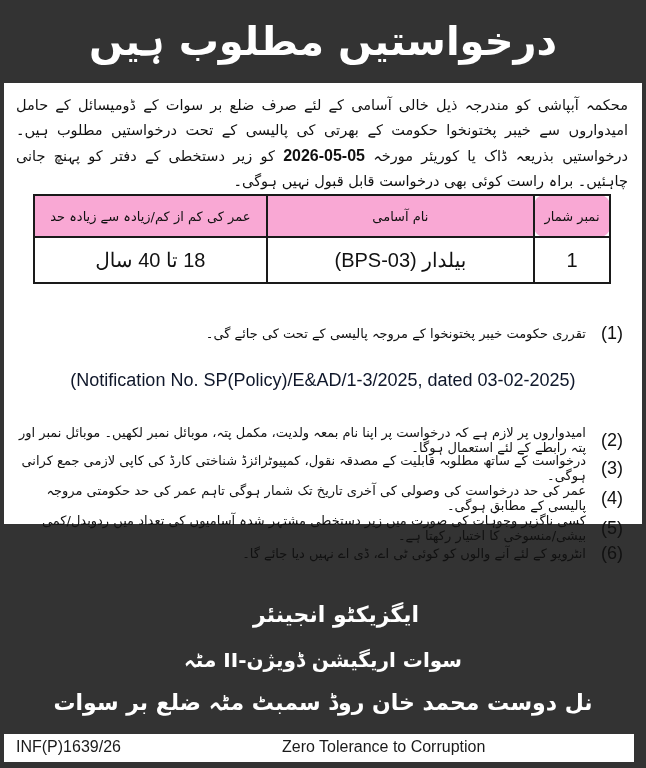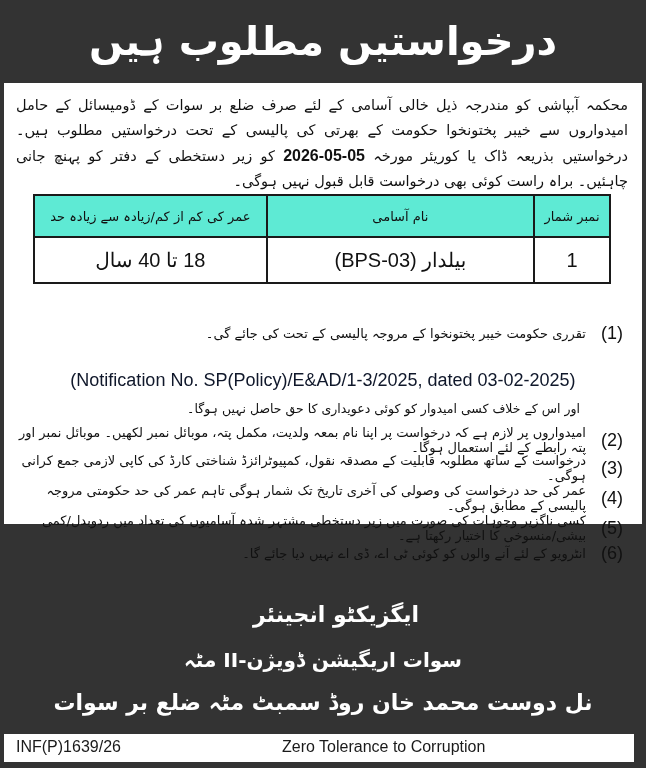--- a/index.html
+++ b/index.html
@@ -3,23 +3,23 @@
 <meta charset="utf-8">
 <style>
   html, body { margin:0; padding:0; }
   body { width:646px; height:768px; background:#333333; position:relative; overflow:hidden; font-family:"DejaVu Sans", sans-serif; }
   .title { position:absolute; left:0; top:0; width:646px; height:82px; display:flex; align-items:center; justify-content:center; color:#ffffff; font-size:40px; font-weight:bold; direction:rtl; }
   .panel { position:absolute; left:4px; top:83px; width:638px; height:441px; background:#ffffff; }
   .intro { position:absolute; right:14px; left:12px; top:10px; direction:rtl; text-align:justify; font-size:14.5px; line-height:25px; color:#111; }
   .intro .date { font-family:"Liberation Sans", sans-serif; font-weight:bold; font-size:16px; }
   table.posts { position:absolute; left:29px; top:111px; width:578px; border-collapse:collapse; direction:rtl; }
   table.posts td, table.posts th { border:2px solid #1a1a1a; text-align:center; }
-  table.posts th { background:#5eead4; height:38px; font-weight:normal; font-size:13px; color:#111; }
+  table.posts th { background:#f9a8d4; height:38px; font-weight:normal; font-size:13px; color:#111; }
   table.posts td { height:42px; font-size:20px; font-family:"Liberation Sans", sans-serif; color:#111; }
-  .c-serial { width:73px; } .c-post { width:268px; } .c-age { width:233px; }
+  .c-serial { width:73px;border-radius:10px; } .c-post { width:268px; } .c-age { width:233px; }
   .cond-head { position:absolute; right:14px; top:213px; direction:rtl; font-size:16px; font-weight:bold; color:#111; }
   .cond { position:absolute; right:12px; left:12px; direction:rtl; font-size:13px; color:#111; display:flex; align-items:center; }
   .cond .num { font-family:"Liberation Sans", sans-serif; font-size:18px; width:36px; text-align:center; flex:none; margin-left:8px; }
   .notif { position:absolute; left:0; right:0; top:287px; text-align:center; font-family:"Liberation Sans", sans-serif; font-size:18px; color:#0f172a; }
   .sub { position:absolute; right:62px; top:318px; direction:rtl; font-size:12.5px; color:#111; }
   .sig { position:absolute; left:0; width:646px; text-align:center; color:#ffffff; direction:rtl; font-weight:bold; }
   .footer { position:absolute; left:4px; top:734px; width:630px; height:28px; background:#ffffff; font-family:"Liberation Sans", sans-serif; font-size:16px; color:#1a1a1a; }
   .footer .ref { position:absolute; left:12px; top:4px; }
   .footer .motto { position:absolute; left:278px; top:4px; }
 </style>
@@ -49,21 +49,20 @@
     </tr>
   </tbody>
     </table>
 
 
   <div class="cond" style="top:240px;">
     <span class="num">(1)</span>
     <span>تقرری حکومت خیبر پختونخوا کے مروجہ پالیسی کے تحت کی جائے گی۔</span>
   </div>
   <div class="notif">(Notification No. SP(Policy)/E&amp;AD/1-3/2025, dated 03-02-2025)</div>
-  <div class="sub">اور اس کے خلاف کسی امیدوار کو کوئی دعویداری کا حق حاصل نہیں ہوگا۔</div>
 
   <div class="cond" style="top:342px;">
     <span class="num">(2)</span>
     <span>امیدواروں پر لازم ہے کہ درخواست پر اپنا نام بمعہ ولدیت، مکمل پتہ، موبائل نمبر لکھیں۔ موبائل نمبر اور پتہ رابطے کے لئے استعمال ہوگا۔</span>
   </div>
   <div class="cond" style="top:370px;">
     <span class="num">(3)</span>
     <span>درخواست کے ساتھ مطلوبہ قابلیت کے مصدقہ نقول، کمپیوٹرائزڈ شناختی کارڈ کی کاپی لازمی جمع کرانی ہوگی۔</span>
   </div>
   <div class="cond" style="top:400px;">

